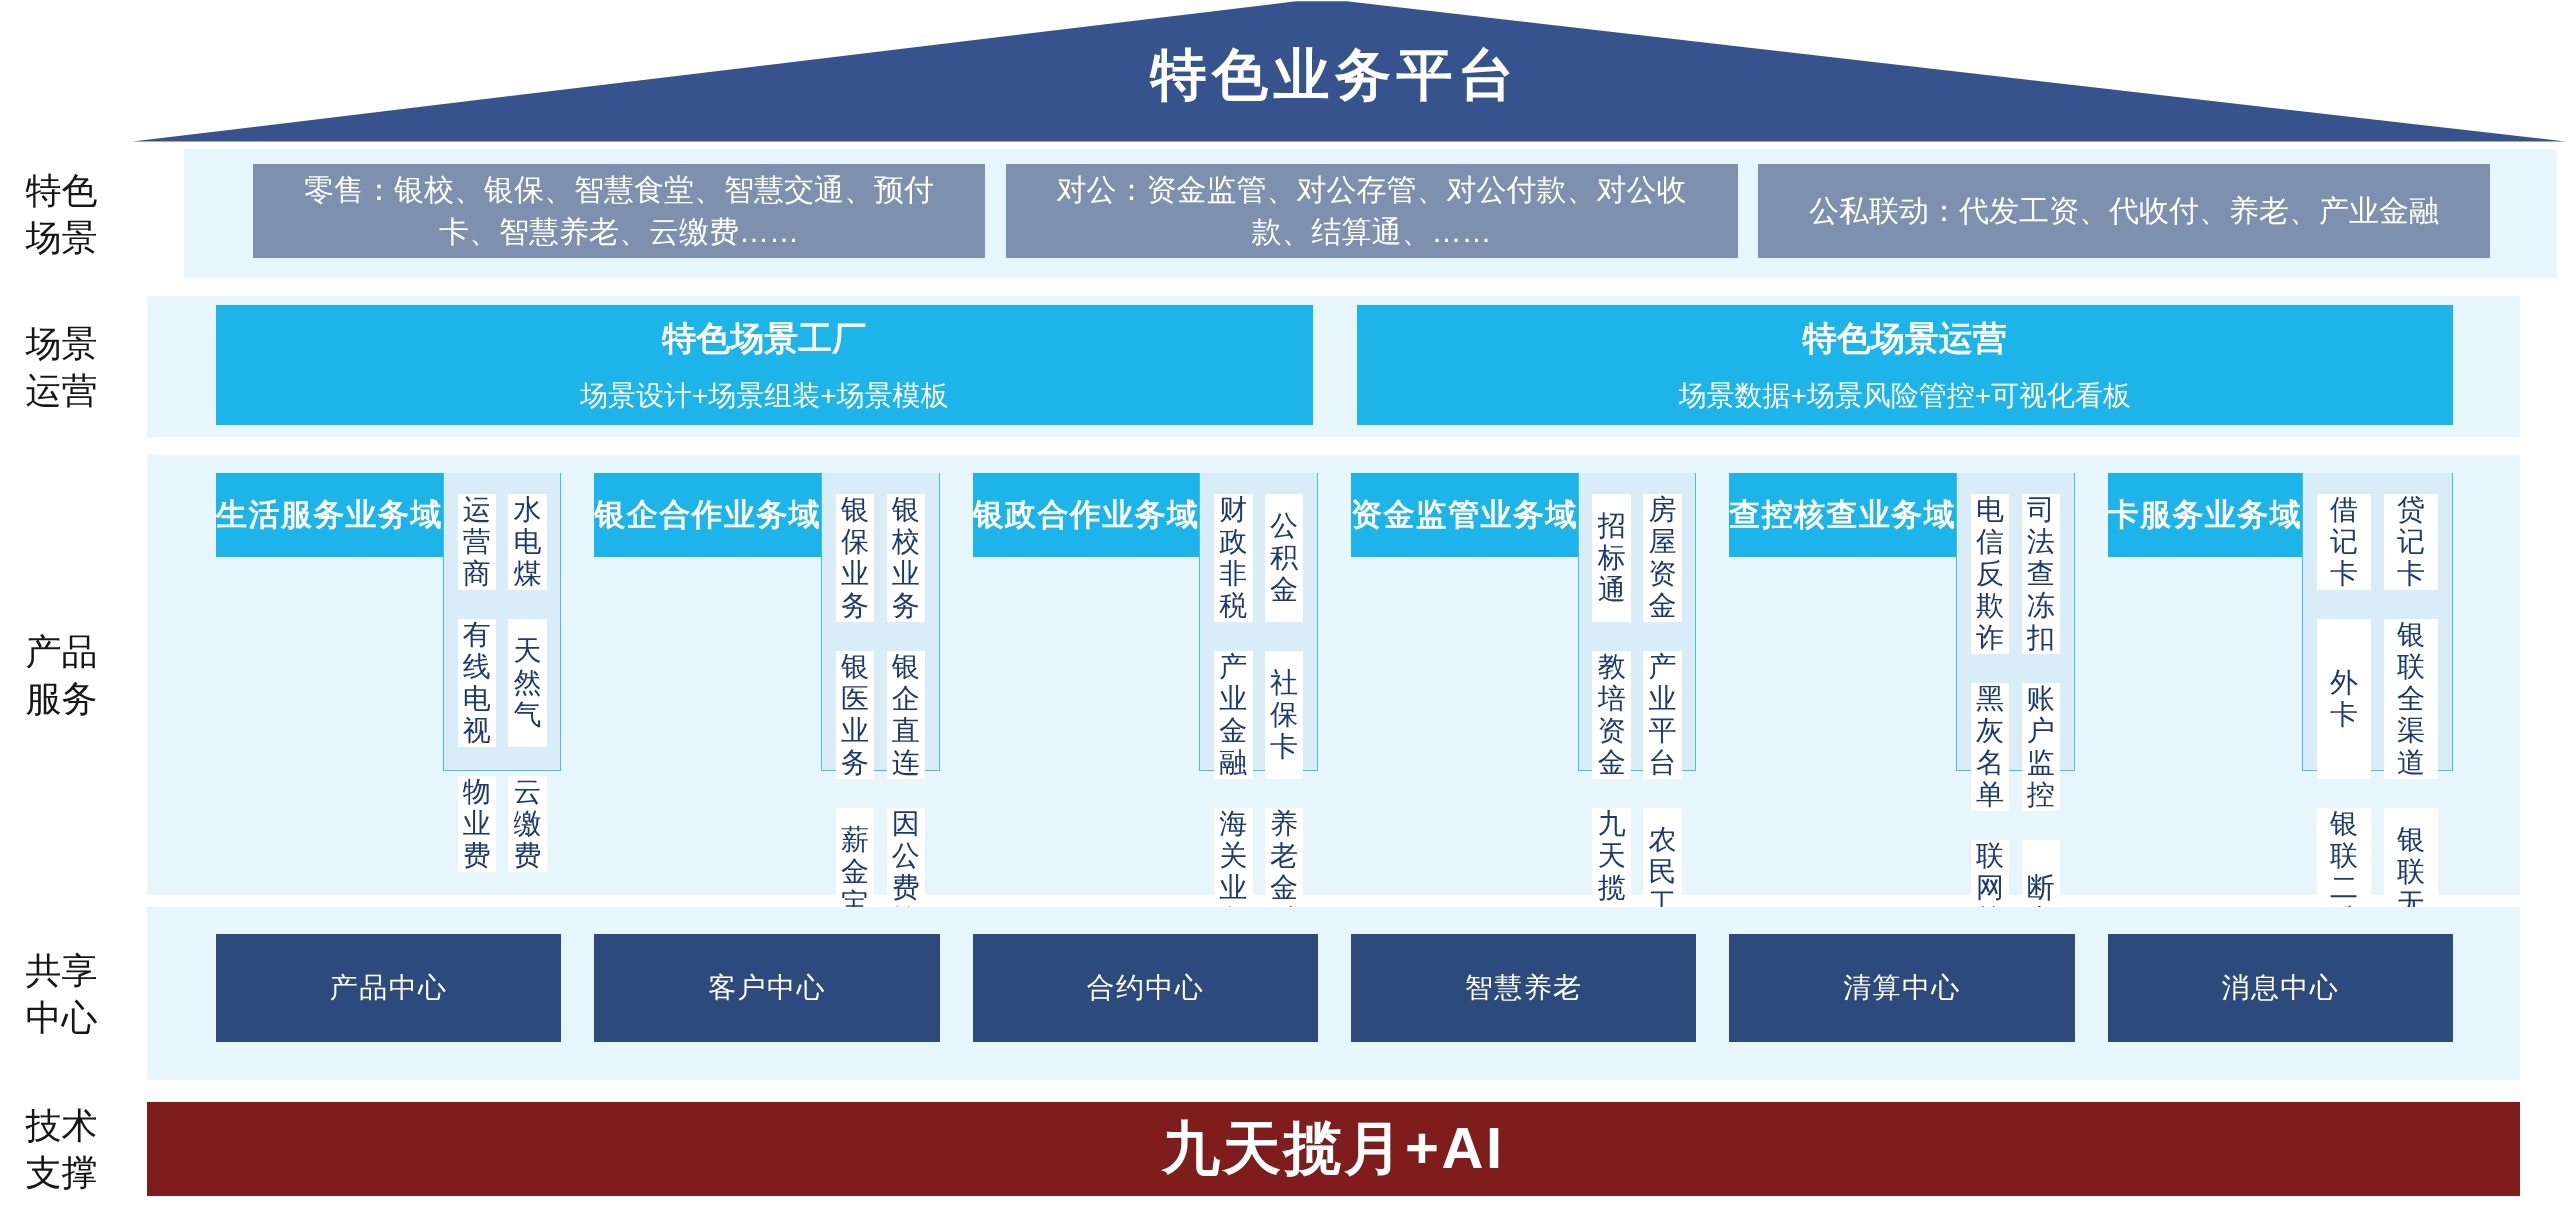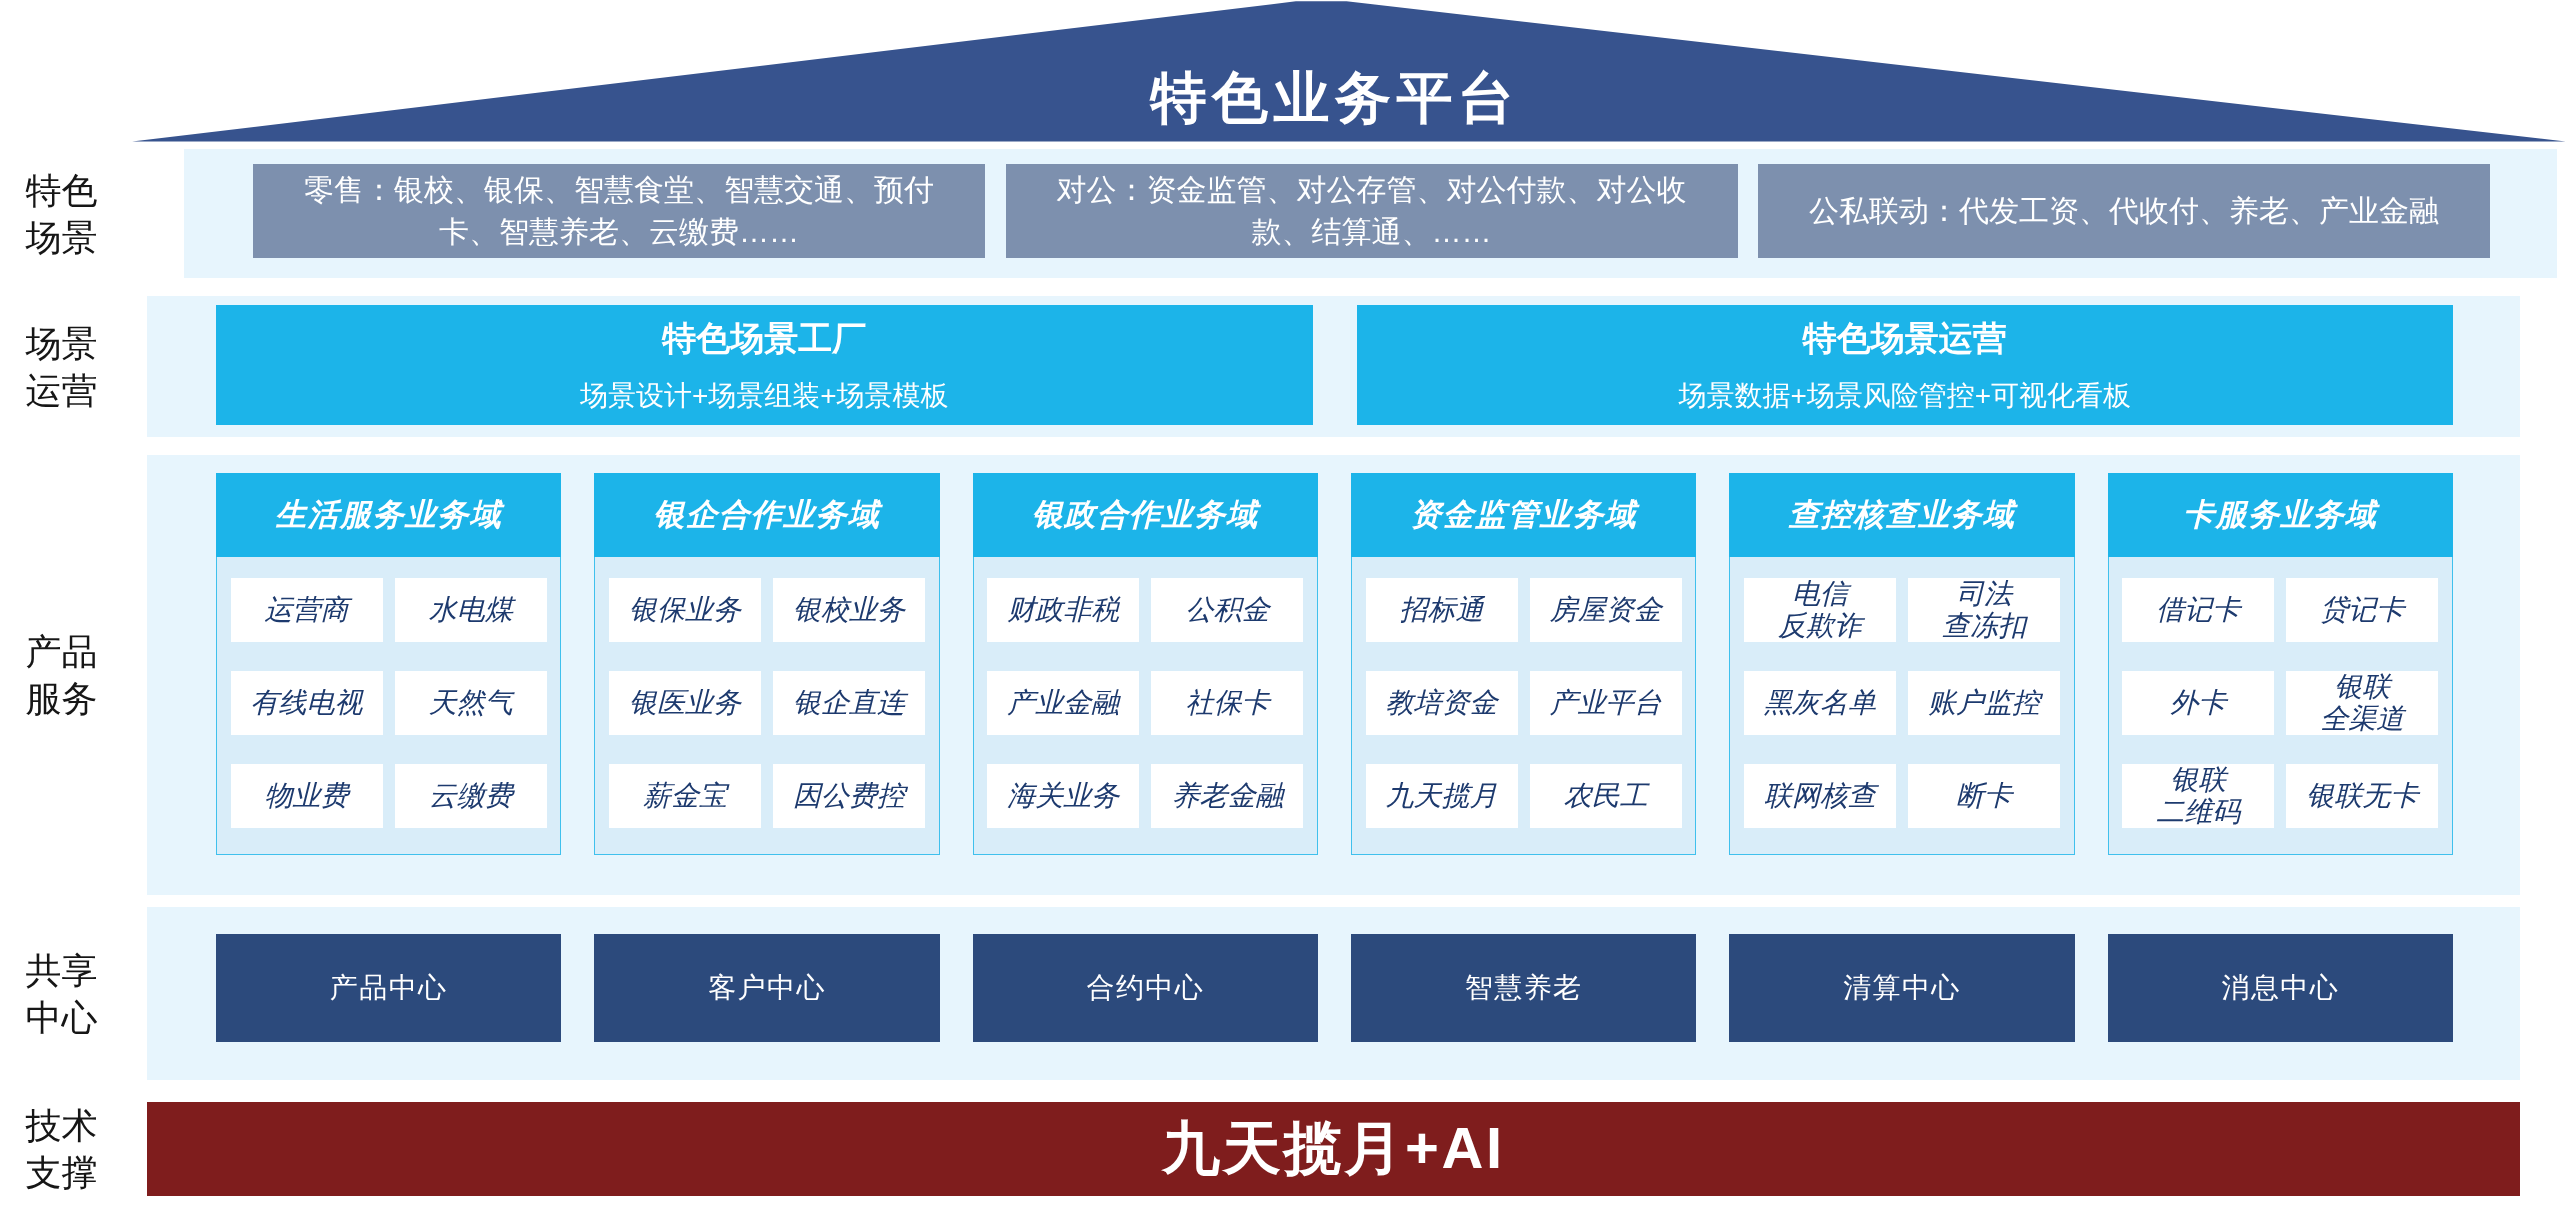--- a/index.html
+++ b/index.html
@@ -4,21 +4,21 @@
 <style>
   html,body{margin:0;padding:0;background:#ffffff;}
   .canvas{
     position:relative;width:2576px;height:1232px;background:#ffffff;overflow:hidden;
     font-family:"Liberation Sans","DejaVu Sans",sans-serif;
   }
   
   .roof-svg{position:absolute;left:0;top:0;width:2576px;height:145px;display:block;}
   .roof-title{
     position:absolute;left:1335px;top:38px;transform:translateX(-50%);
-    color:#ffffff;font-size:56px;font-weight:bold;letter-spacing:5.5px;white-space:nowrap;margin-top:23px;
+    color:#ffffff;font-size:56px;font-weight:bold;letter-spacing:5.5px;white-space:nowrap;
   }
   
   .side-label{
     position:absolute;left:0;width:123px;text-align:center;
     color:#161616;font-size:36px;line-height:47px;
   }
   
   .strip{position:absolute;left:147px;width:2373px;background:#E7F5FD;box-sizing:border-box;}
   .s1{top:149px;height:129px;padding:15px 67px 0 69px;display:flex;gap:20.5px;margin-left:37px;}
   .scene-box{
@@ -27,21 +27,21 @@
     font-size:30px;line-height:42px;padding:0 23px;
   }
   .s2{top:296px;height:141px;padding:9px 67px 8px 69px;display:flex;gap:44px;}
   .op-box{
     flex:1 1 0;background:#1CB4E9;color:#ffffff;height:120px;
     display:flex;flex-direction:column;align-items:center;justify-content:center;gap:15px;
   }
   .op-title{font-size:34px;font-weight:bold;}
   .op-sub{font-size:28px;}
   .s3{top:455px;height:440px;padding:18px 67px 0 69px;display:flex;gap:33px;}
-  .prod-col{flex:1 1 0;display:flex;flex-direction:column;font-style:italic;}
+  .prod-col{flex:1 1 0;display:flex;flex-direction:row;}
   .col-header{
     height:84px;background:#1CB4E9;color:#ffffff;flex:0 0 auto;
     display:flex;align-items:center;justify-content:center;
     font-size:31px;font-weight:bold;letter-spacing:1.4px;
   }
   .col-body{
     height:298px;background:#D9EDF9;border:1.4px solid #3FC0ED;border-top:none;box-sizing:border-box;
     display:grid;grid-template-columns:1fr 1fr;grid-template-rows:1fr 1fr 1fr;
     gap:29px 12.3px;padding:20.5px 13.7px 26px;
   }

